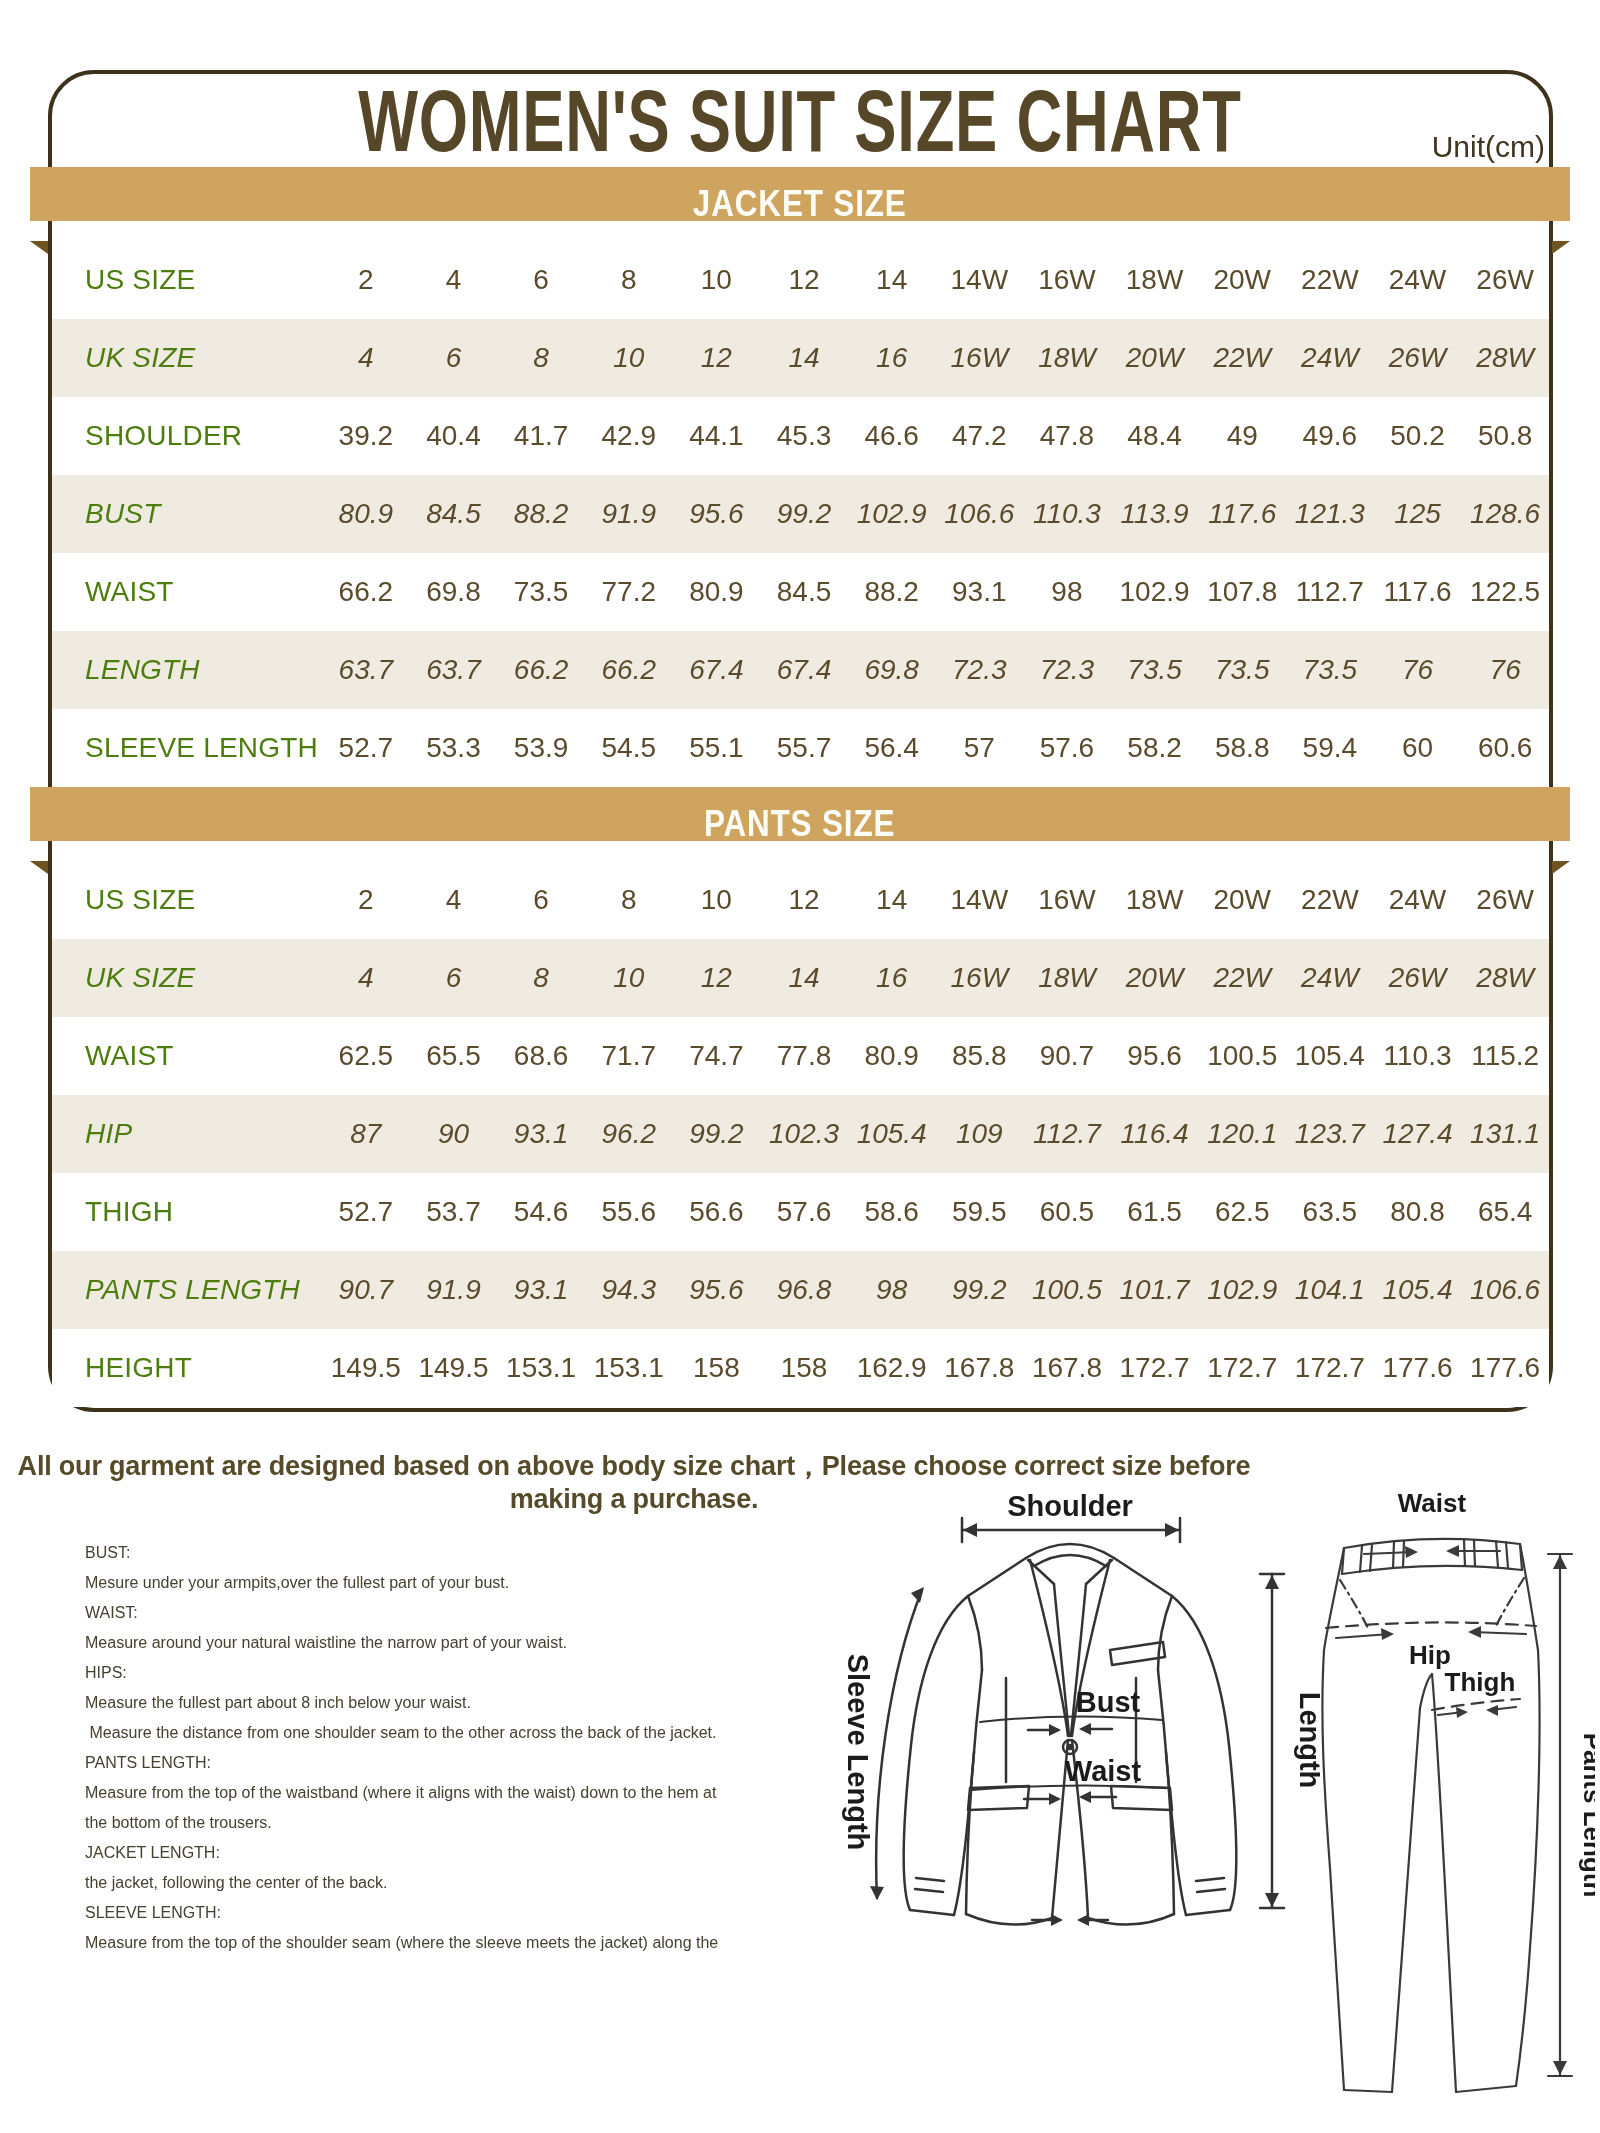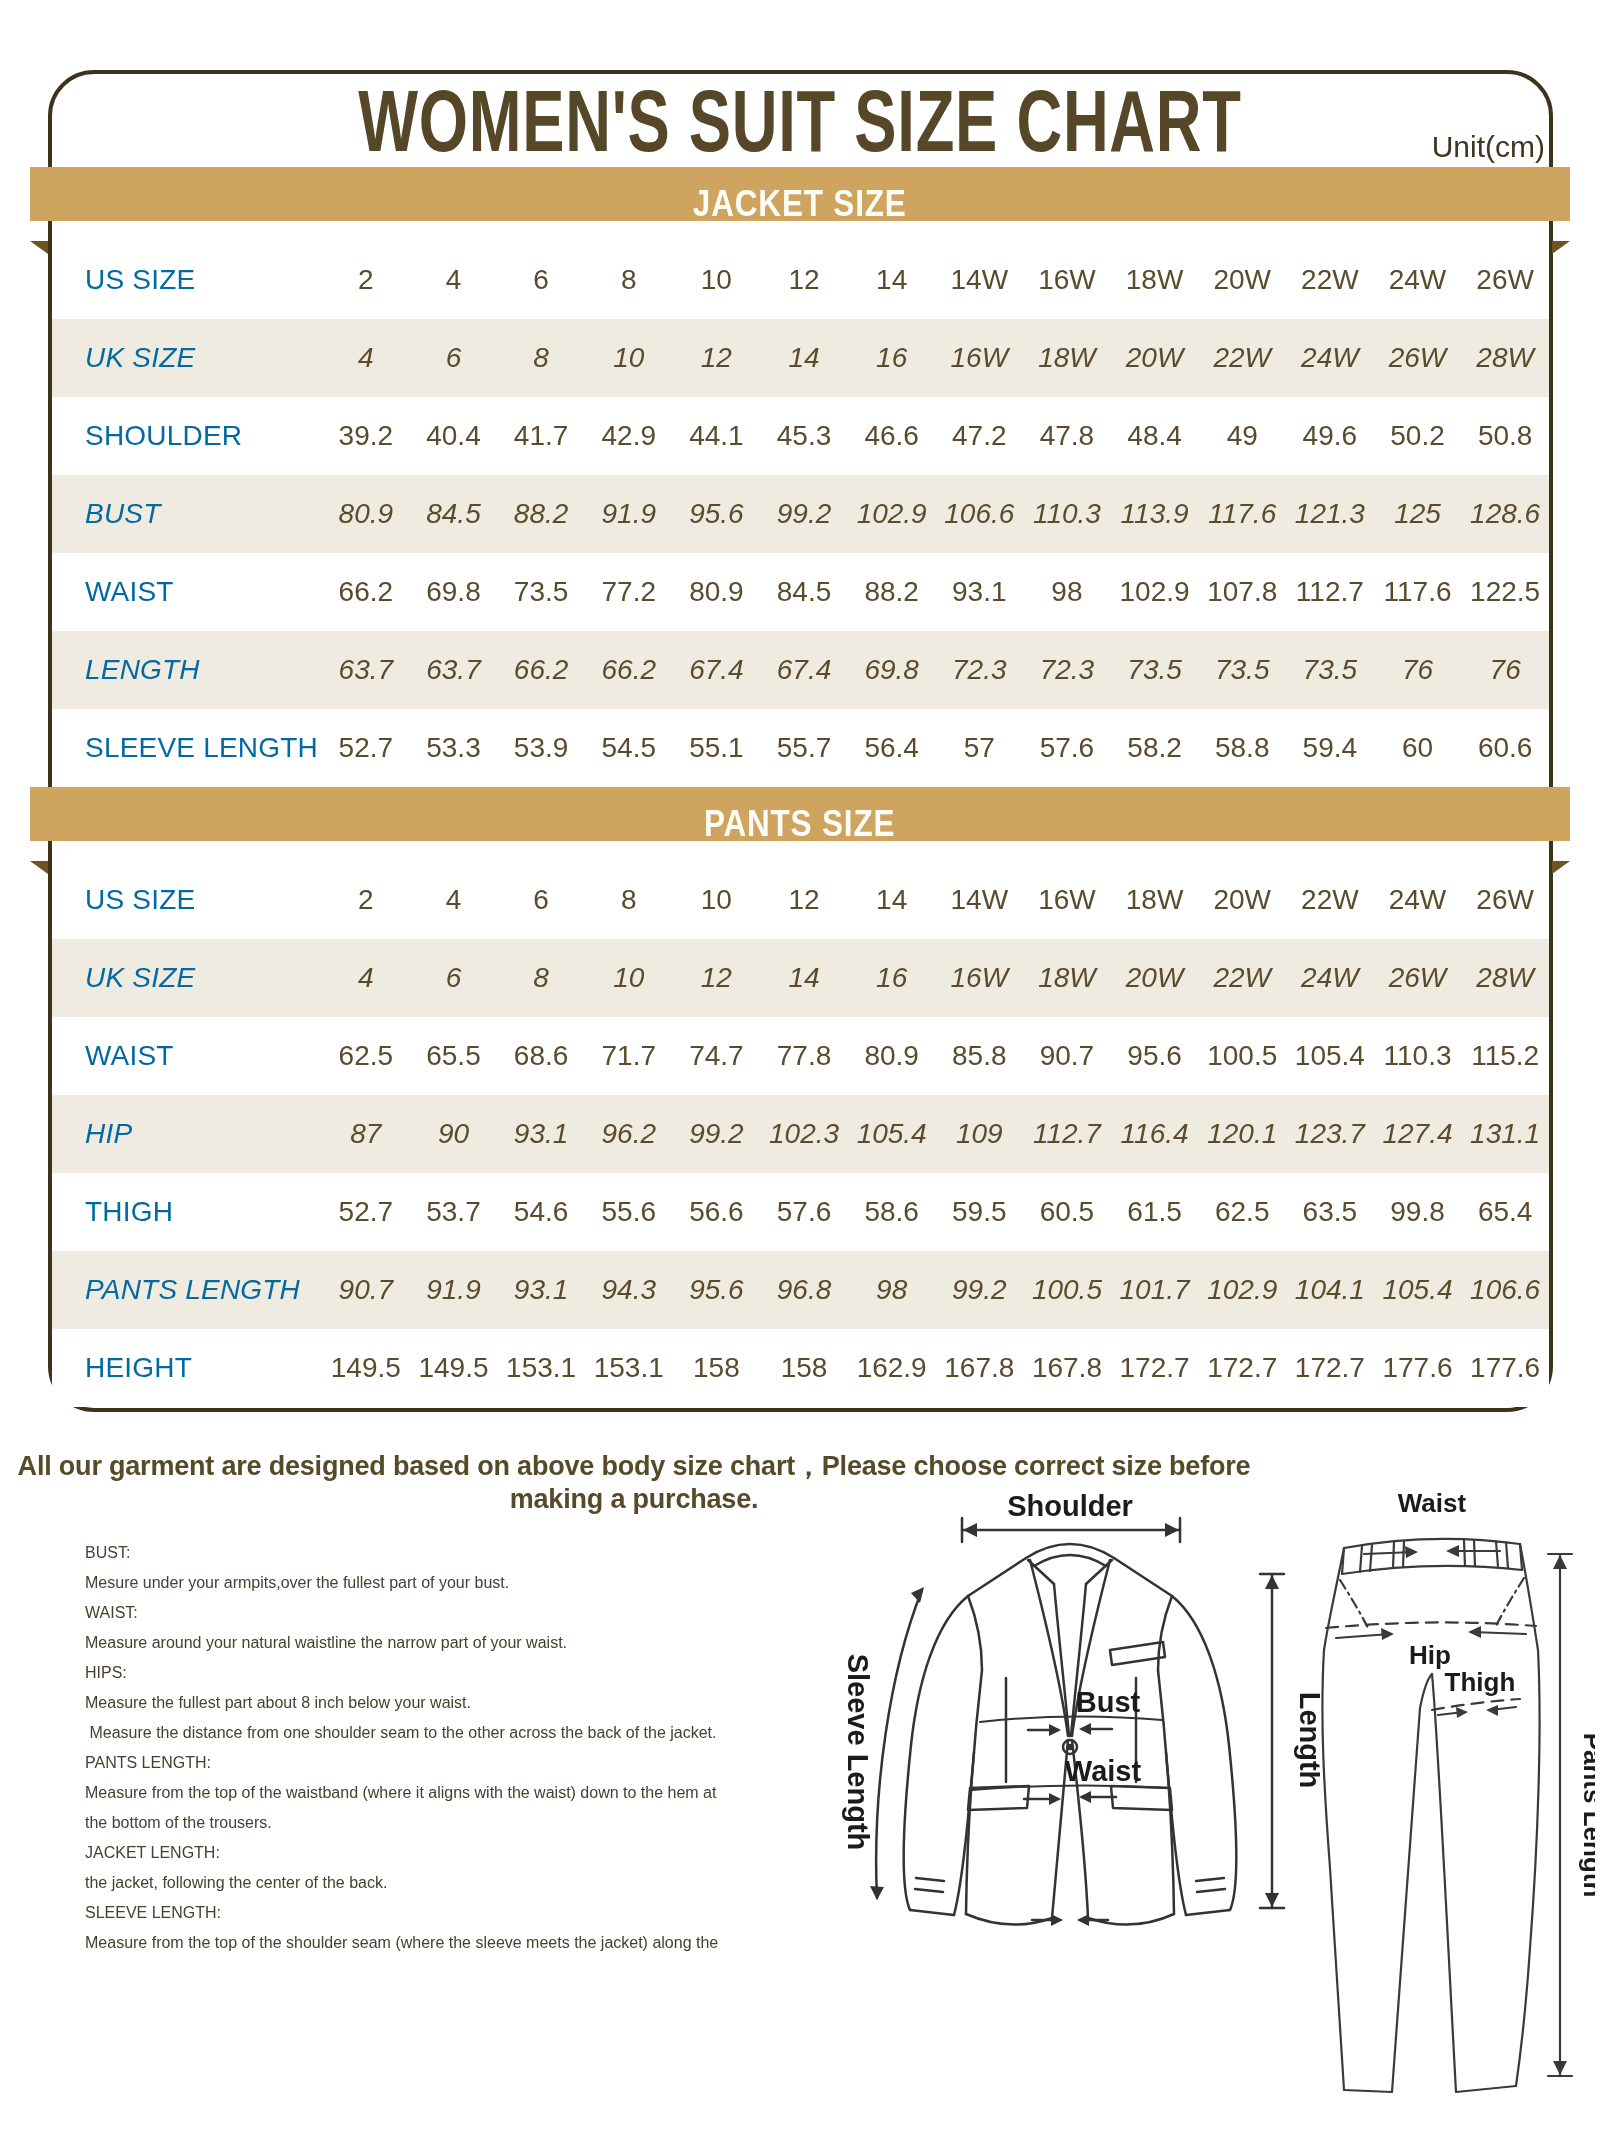--- a/index.html
+++ b/index.html
@@ -38,21 +38,21 @@
   .fold-jl,.fold-jr{top:241px;}
   .fold-pl,.fold-pr{top:861px;}
   
   .sizetable{position:absolute;left:52px;width:1497px;z-index:1;}
   .table-jacket{top:241px;}
   .table-pants{top:861px;}
   .trow{display:flex;height:78px;align-items:center;background:#ffffff;}
   .trow.alt{background:#f0ebe0;font-style:italic;}
   .tlabel{
     width:270px;box-sizing:border-box;padding-left:33px;flex:none;
-    font-size:28px;color:#0369a1;letter-spacing:.2px;white-space:nowrap;
+    font-size:28px;color:#4d7c0f;letter-spacing:.2px;white-space:nowrap;
   }
   .tcell{
     flex:1;text-align:center;font-size:28px;color:#5b4b2d;white-space:nowrap;
   }
   .note{
     position:absolute;left:0;top:1448px;width:1268px;text-align:center;
     font-size:27px;font-weight:bold;color:#564a28;letter-spacing:-.2px;
   }
   .instructions{
     position:absolute;left:85px;top:1538px;width:745px;
@@ -283,21 +283,21 @@
       <div class="tcell">54.6</div>
       <div class="tcell">55.6</div>
       <div class="tcell">56.6</div>
       <div class="tcell">57.6</div>
       <div class="tcell">58.6</div>
       <div class="tcell">59.5</div>
       <div class="tcell">60.5</div>
       <div class="tcell">61.5</div>
       <div class="tcell">62.5</div>
       <div class="tcell">63.5</div>
-      <div class="tcell">99.8</div>
+      <div class="tcell">80.8</div>
       <div class="tcell">65.4</div>
     </div>
     <div class="trow alt">
       <div class="tlabel">PANTS LENGTH</div>
       <div class="tcell">90.7</div>
       <div class="tcell">91.9</div>
       <div class="tcell">93.1</div>
       <div class="tcell">94.3</div>
       <div class="tcell">95.6</div>
       <div class="tcell">96.8</div>

